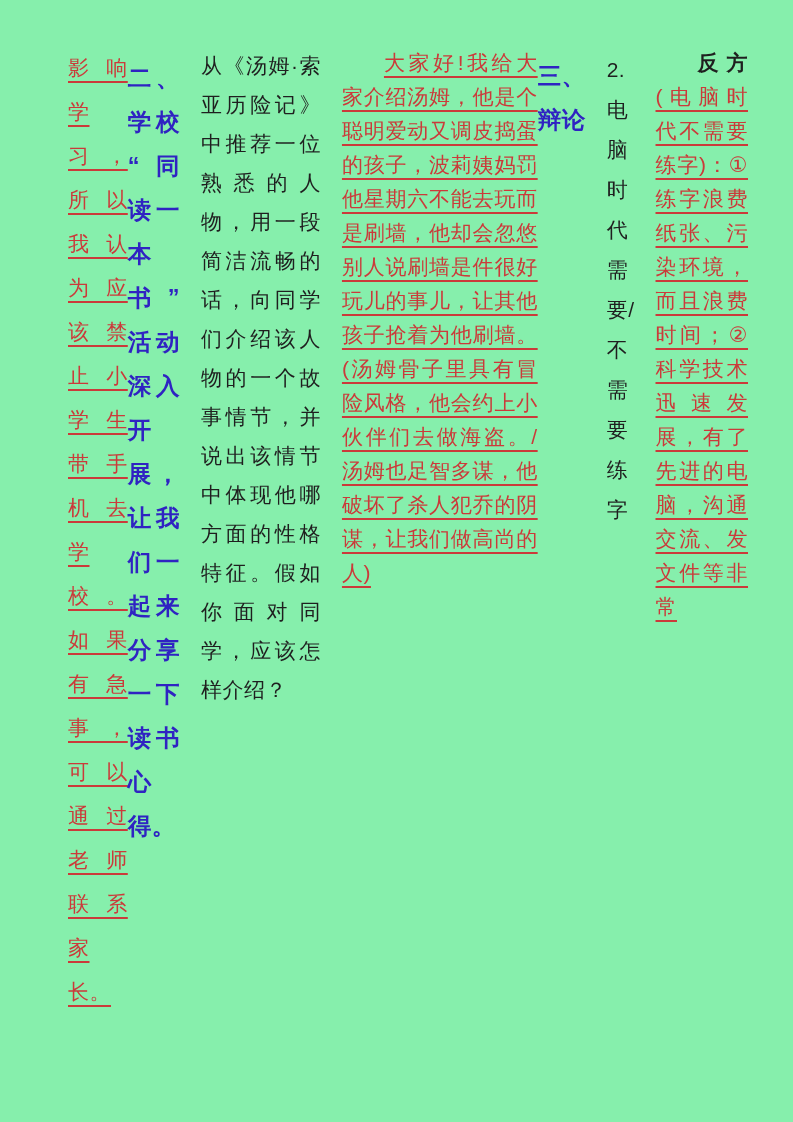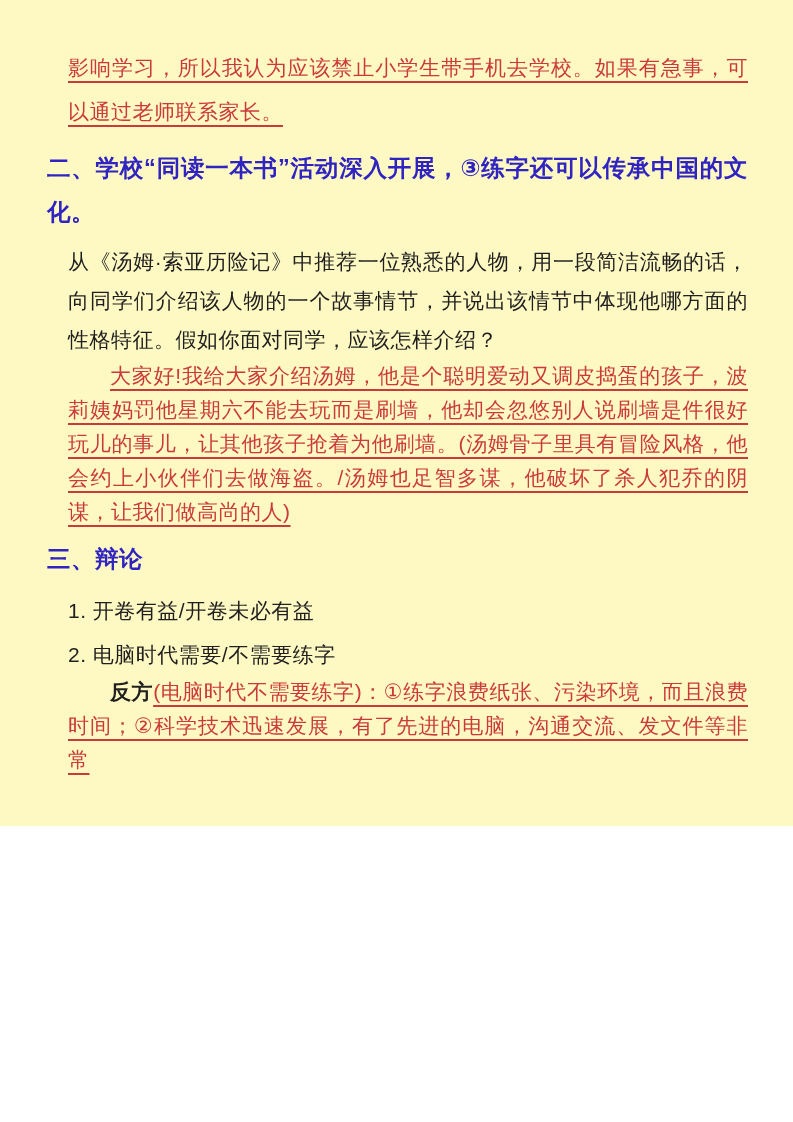--- a/index.html
+++ b/index.html
@@ -5,26 +5,26 @@
 <style>
   * { margin: 0; padding: 0; box-sizing: border-box; }
   html, body { background: #ffffff; }
   body {
     font-family: "Liberation Sans", "DejaVu Sans", sans-serif;
     -webkit-font-smoothing: antialiased;
   }
   .page {
     position: relative;
     width: 793px;
-    height: 826px;
+    height: 1122px;
     margin: 0 auto;
-    background: #fef9c3;
+    background: #86efac;
     padding: 46px 45px 0 47px;
     display: flex;
-    flex-direction: column;
+    flex-direction: row;
     overflow: hidden;
     color: #222;
   }
   .para {
     font-size: 21px;
     text-align: justify;
     letter-spacing: 0.5px;
   }
   .body-indent { margin-left: 21px; }
   .red {
@@ -80,29 +80,28 @@
     letter-spacing: 0.5px;
   }
 </style>
 </head>
 <body>
 
 <div class="page">
 
   <p class="para body-indent red u top-red">影响学习，所以我认为应该禁止小学生带手机去学校。如果有急事，可以通过老师联系家长。</p>
 
-  <h2 class="heading heading-2">二、学校“同读一本书”活动深入开展，③练字还可以传承中国的文化。</h2>
+  <h2 class="heading heading-2">二、学校“同读一本书”活动深入开展，让我们一起来分享一下读书心得。</h2>
 
   <p class="para body-indent question">从《汤姆·索亚历险记》中推荐一位熟悉的人物，用一段简洁流畅的话，向同学们介绍该人物的一个故事情节，并说出该情节中体现他哪方面的性格特征。假如你面对同学，应该怎样介绍？</p>
 
   <p class="para body-indent red u answer">大家好!我给大家介绍汤姆，他是个聪明爱动又调皮捣蛋的孩子，波莉姨妈罚他星期六不能去玩而是刷墙，他却会忽悠别人说刷墙是件很好玩儿的事儿，让其他孩子抢着为他刷墙。(汤姆骨子里具有冒险风格，他会约上小伙伴们去做海盗。/汤姆也足智多谋，他破坏了杀人犯乔的阴谋，让我们做高尚的人)</p>
 
   <h2 class="heading heading-3">三、辩论</h2>
 
-  <p class="para body-indent topic">1. 开卷有益/开卷未必有益</p>
 
 
 
   <p class="para body-indent topic">2. 电脑时代需要/不需要练字</p>
 
 
   <p class="para body-indent debate"><span class="label">反方</span><span class="red u">(电脑时代不需要练字)：①练字浪费纸张、污染环境，而且浪费时间；②科学技术迅速发展，有了先进的电脑，沟通交流、发文件等非常</span></p>
 
   <div class="footer">
     

